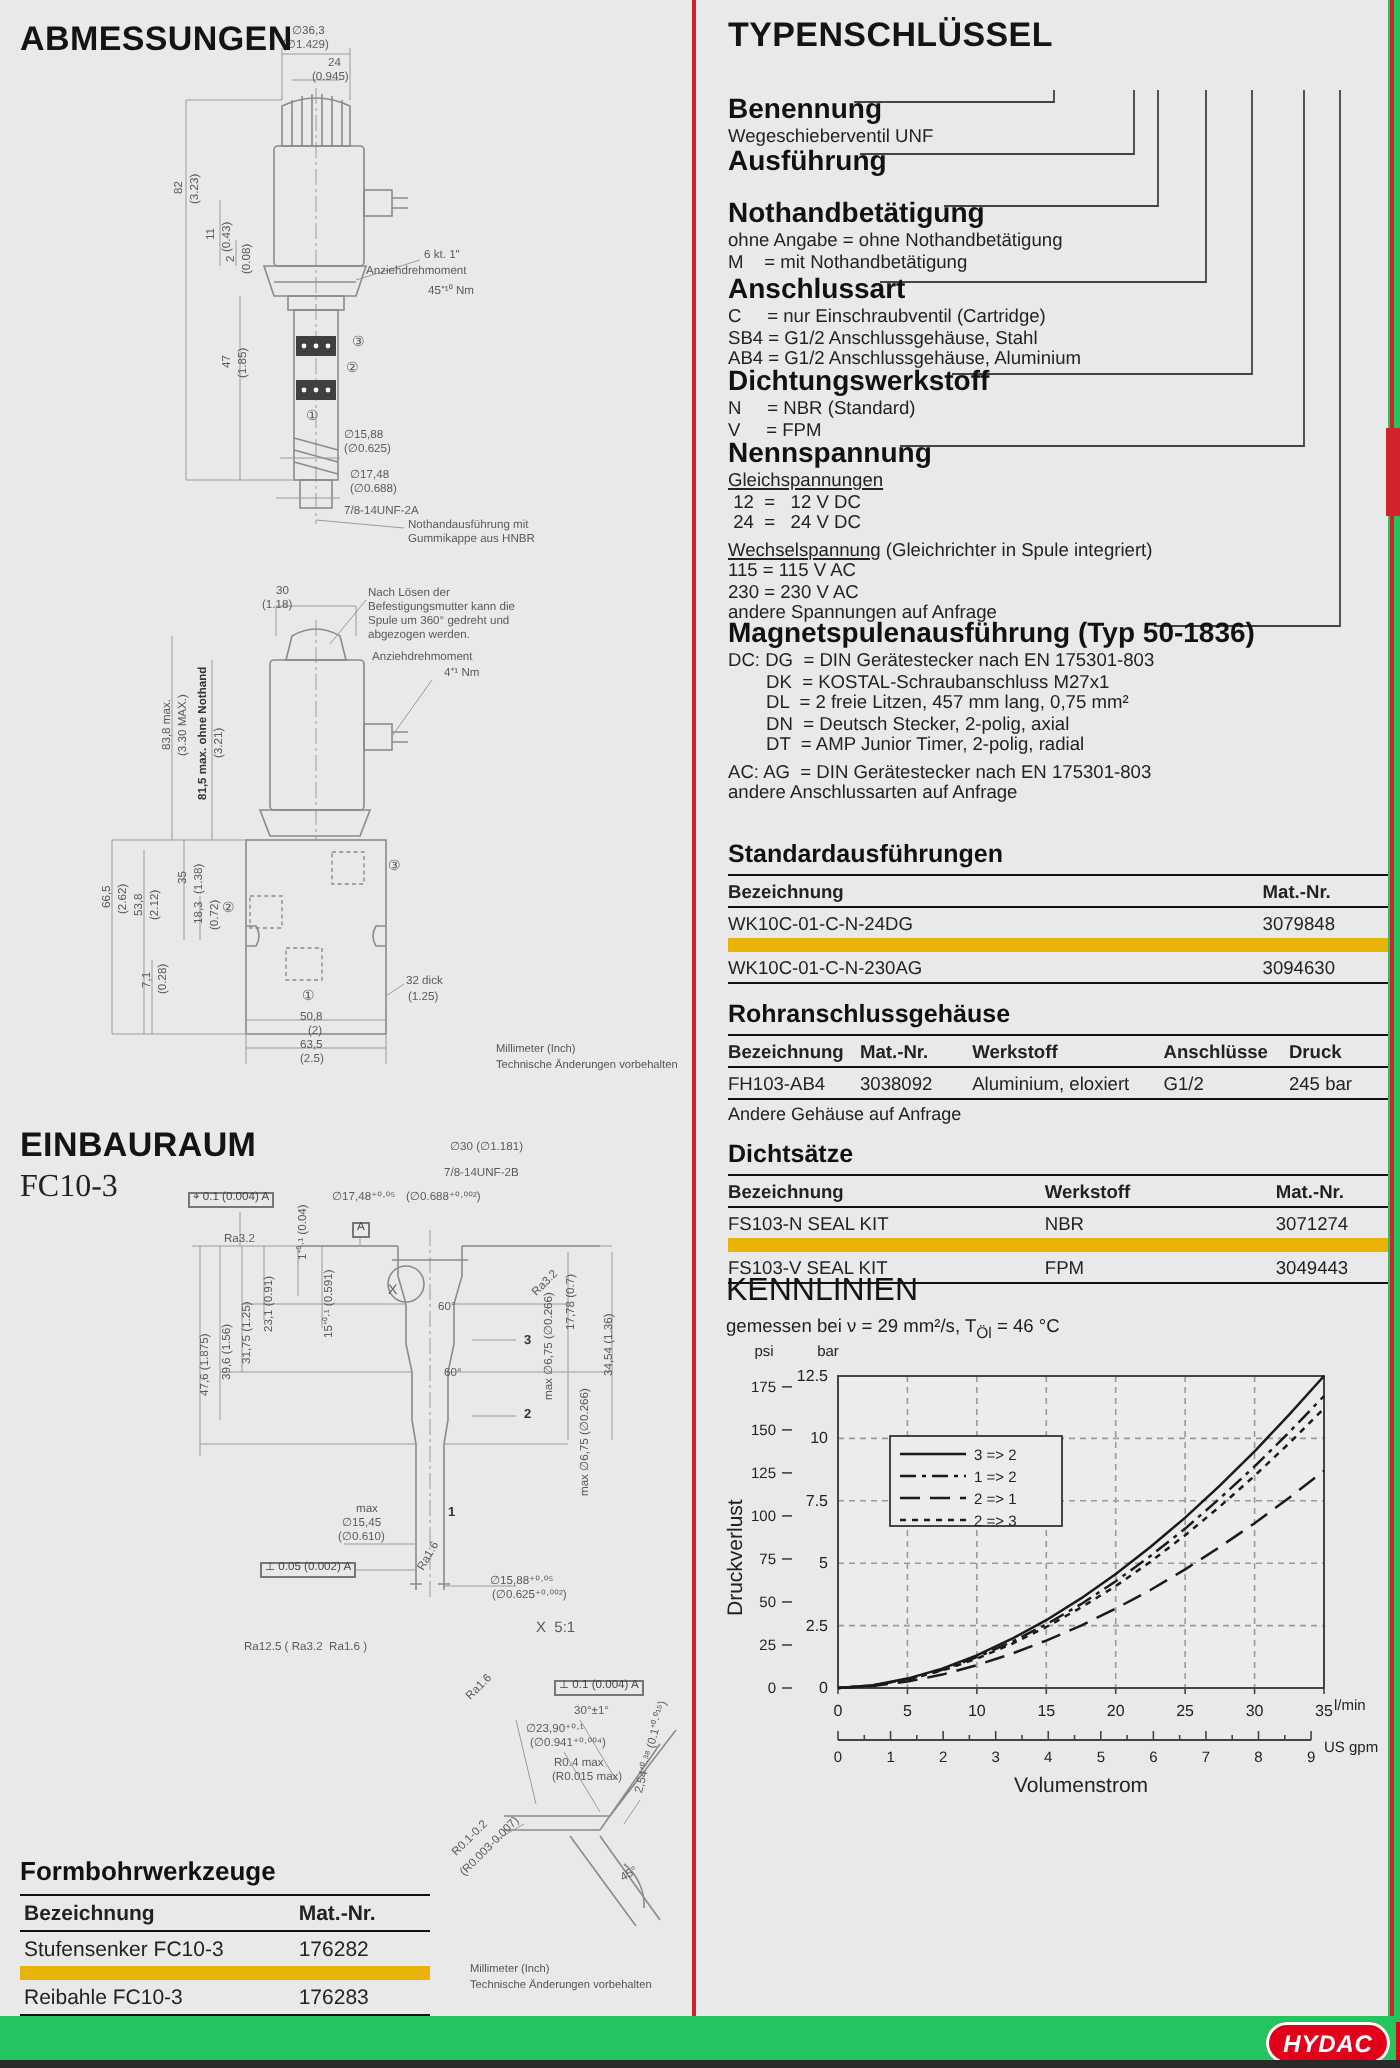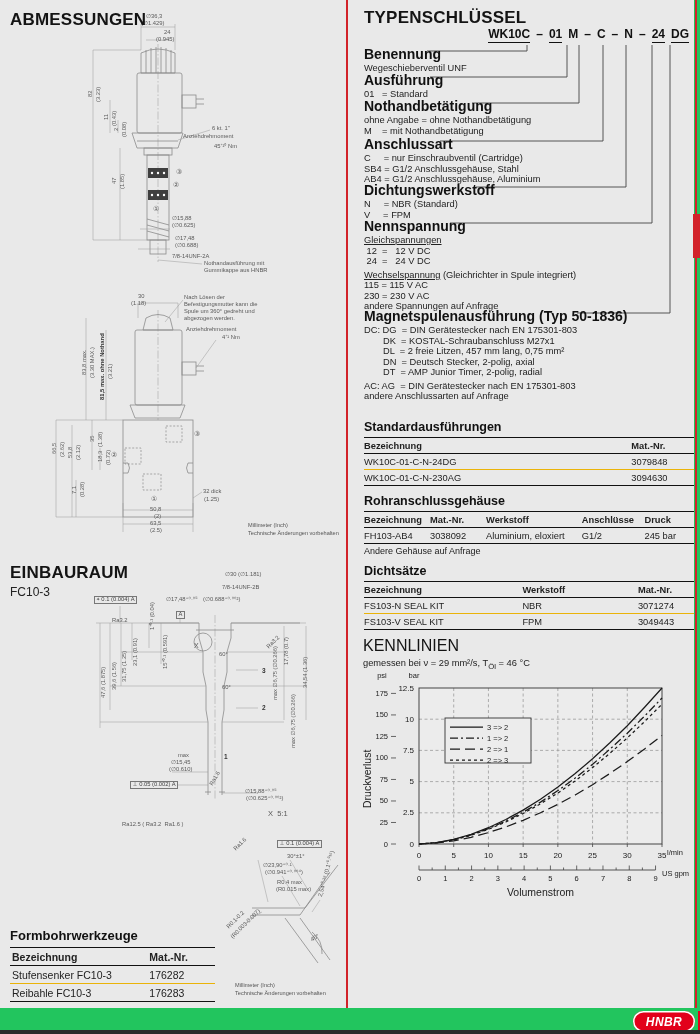--- a/index.html
+++ b/index.html
@@ -1,20 +1,20 @@
 <!DOCTYPE html>
 <html><head>
 <meta charset="utf-8">
 <style>
   html,body{margin:0;padding:0;background:#fff;}
   .page{position:relative;width:700px;height:1034px;background:#22c55e;overflow:hidden;
         font-family:"Liberation Sans",sans-serif;color:#222;}
   .paper{position:absolute;left:0;top:0;width:694px;height:1008px;background:#e9e9e9;}
   .h1{position:absolute;font-size:17px;font-weight:bold;color:#141414;letter-spacing:.2px;}
-  .sub{position:absolute;font-size:12px;color:#222;}
+  .sub{position:absolute;font-size:16px;color:#222;font-family:Liberation Serif, serif;}
   .smallnote{position:absolute;font-size:5.6px;color:#555;line-height:1.45;}
   
   .dwg{position:absolute;}
   .dwg svg{position:absolute;left:0;top:0;}
   .ann{position:absolute;font-size:5.8px;color:#5a5a5a;white-space:pre;line-height:1;
        transform-origin:left top;}
   .ann.b{font-weight:bold;color:#333;}
   .ann.boxed{border:0.7px solid #777;padding:0 1.5px;background:#e9e9e9;color:#444;}
   .art{stroke:#8b8b8b;stroke-width:0.8;fill:none;}
   .artd{stroke:#8b8b8b;stroke-width:0.7;fill:none;stroke-dasharray:2,1.6;}
@@ -32,21 +32,21 @@
   .tcb .ln{font-size:9.3px;color:#222;line-height:10.5px;white-space:pre;}
   .tcb .ln.gap{margin-top:3px;}
   .tcb .ln.ind{padding-left:19px;}
   .tcb .ul{text-decoration:underline;}
   .tc-lines{position:absolute;left:-10px;top:0;}
   .rsec{position:absolute;left:2px;top:420px;width:330px;}
   .ttl{font-size:12.5px;font-weight:bold;color:#111;margin:0 0 3px 0;}
   .tbl{width:100%;border-collapse:collapse;font-size:9.3px;table-layout:fixed;}
   .tbl th{font-weight:bold;text-align:left;border-top:1.6px solid #111;
           border-bottom:1.6px solid #111;padding:2.5px 2px 2.5px 0;}
-  .tbl td{border-bottom:1px solid #eab308;padding:2.5px 2px 2.5px 0;overflow:hidden;}
+  .tbl td{border-bottom:7px solid #eab308;padding:2.5px 2px 2.5px 0;overflow:hidden;}
   .tbl tr:last-child td{border-bottom:1.4px solid #111;}
   .tblnote{font-size:9px;color:#222;margin:2px 0 0 0;}
   .gap1{height:8px;}
   .kenn-title{position:absolute;left:1px;top:637px;font-size:16px;font-weight:normal;color:#141414;}
   .kenn-sub{position:absolute;left:1px;top:658px;font-size:9.3px;color:#222;}
   .kenn{position:absolute;left:0;top:668px;width:336px;height:245px;}
   
   .ftool{position:absolute;left:10px;top:928px;width:205px;}
   .ftool .ttl{font-size:13px;margin-bottom:4px;}
   .ftool .tbl{font-size:10.5px;}
@@ -320,29 +320,27 @@
     <div class="h1" style="left:2px;top:8px;">TYPENSCHLÜSSEL</div>
     <svg class="tc-lines" id="tcLines" width="346" height="420" viewBox="0 0 346 420">
         <path d="M75,51 H175 V45" stroke="#444" stroke-width="0.9" fill="none"></path>
         <path d="M78,77 H215 V45" stroke="#444" stroke-width="0.9" fill="none"></path>
         <path d="M120,103 H227 V45" stroke="#444" stroke-width="0.9" fill="none"></path>
         <path d="M88,141 H251 V45" stroke="#444" stroke-width="0.9" fill="none"></path>
         <path d="M124,187 H274 V45" stroke="#444" stroke-width="0.9" fill="none"></path>
         <path d="M98,223 H300 V45" stroke="#444" stroke-width="0.9" fill="none"></path>
         <path d="M225,313 H318 V45" stroke="#444" stroke-width="0.9" fill="none"></path>
       </svg>
-    <div class="codeline" id="codeline"><span class="tok u">WK10C</span><span class="tok">–</span><span class="tok u">01</span><span class="tok">M</span><span class="tok">–</span><span class="tok">C</span><span class="tok">–</span><span class="tok">N</span><span class="tok">–</span><span class="tok u">24</span><span class="tok u">DG</span></div>
     <div id="tcBlocks">
         <div class="tcb" style="top: 46px;">
           <div class="lbl">Benennung</div>
           <div class="ln">Wegeschieberventil UNF</div>
         </div>
         <div class="tcb" style="top: 72px;">
           <div class="lbl">Ausführung</div>
-          <div class="ln">01   = Standard</div>
         </div>
         <div class="tcb" style="top: 98px;">
           <div class="lbl">Nothandbetätigung</div>
           <div class="ln">ohne Angabe = ohne Nothandbetätigung</div>
           <div class="ln">M    = mit Nothandbetätigung</div>
         </div>
         <div class="tcb" style="top: 136px;">
           <div class="lbl">Anschlussart</div>
           <div class="ln">C     = nur Einschraubventil (Cartridge)</div>
           <div class="ln">SB4 = G1/2 Anschlussgehäuse, Stahl</div>
@@ -571,17 +569,17 @@
           <text x="300" y="208" text-anchor="start" font-size="7.5" fill="#222">US gpm</text>
           <text x="178.5" y="228" text-anchor="middle" font-size="10.5" fill="#222">Volumenstrom</text>
         </svg>
     </div>
   </div>
 
   <div class="vline-right"></div>
   <div class="redtab"></div>
 
   <div class="logo">
-      <span>HNBR</span>
+      <span>HYDAC</span>
     </div>
   <div class="redsliver"></div>
   <div class="botbar"></div>
 </div>
 
 </body></html>

